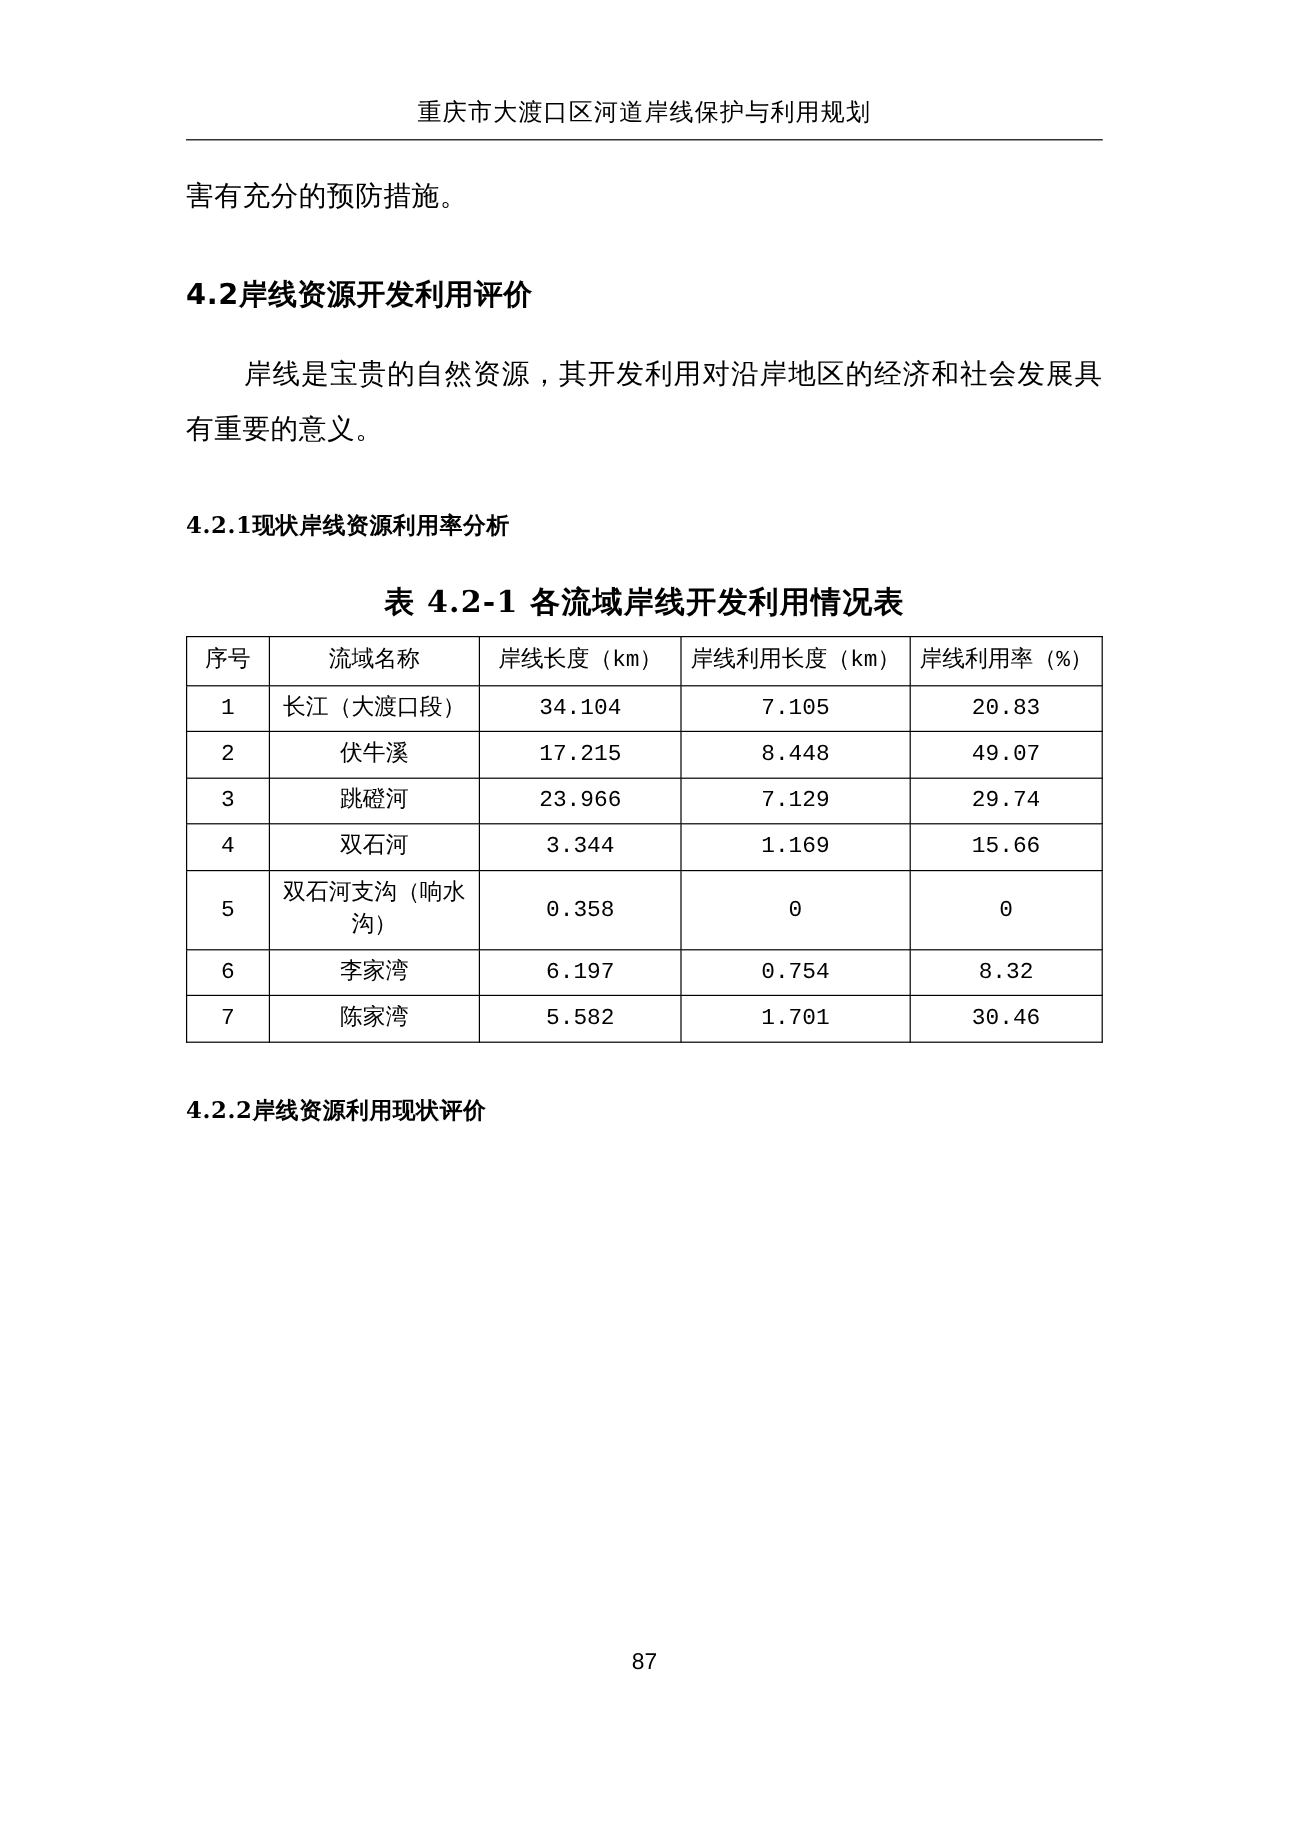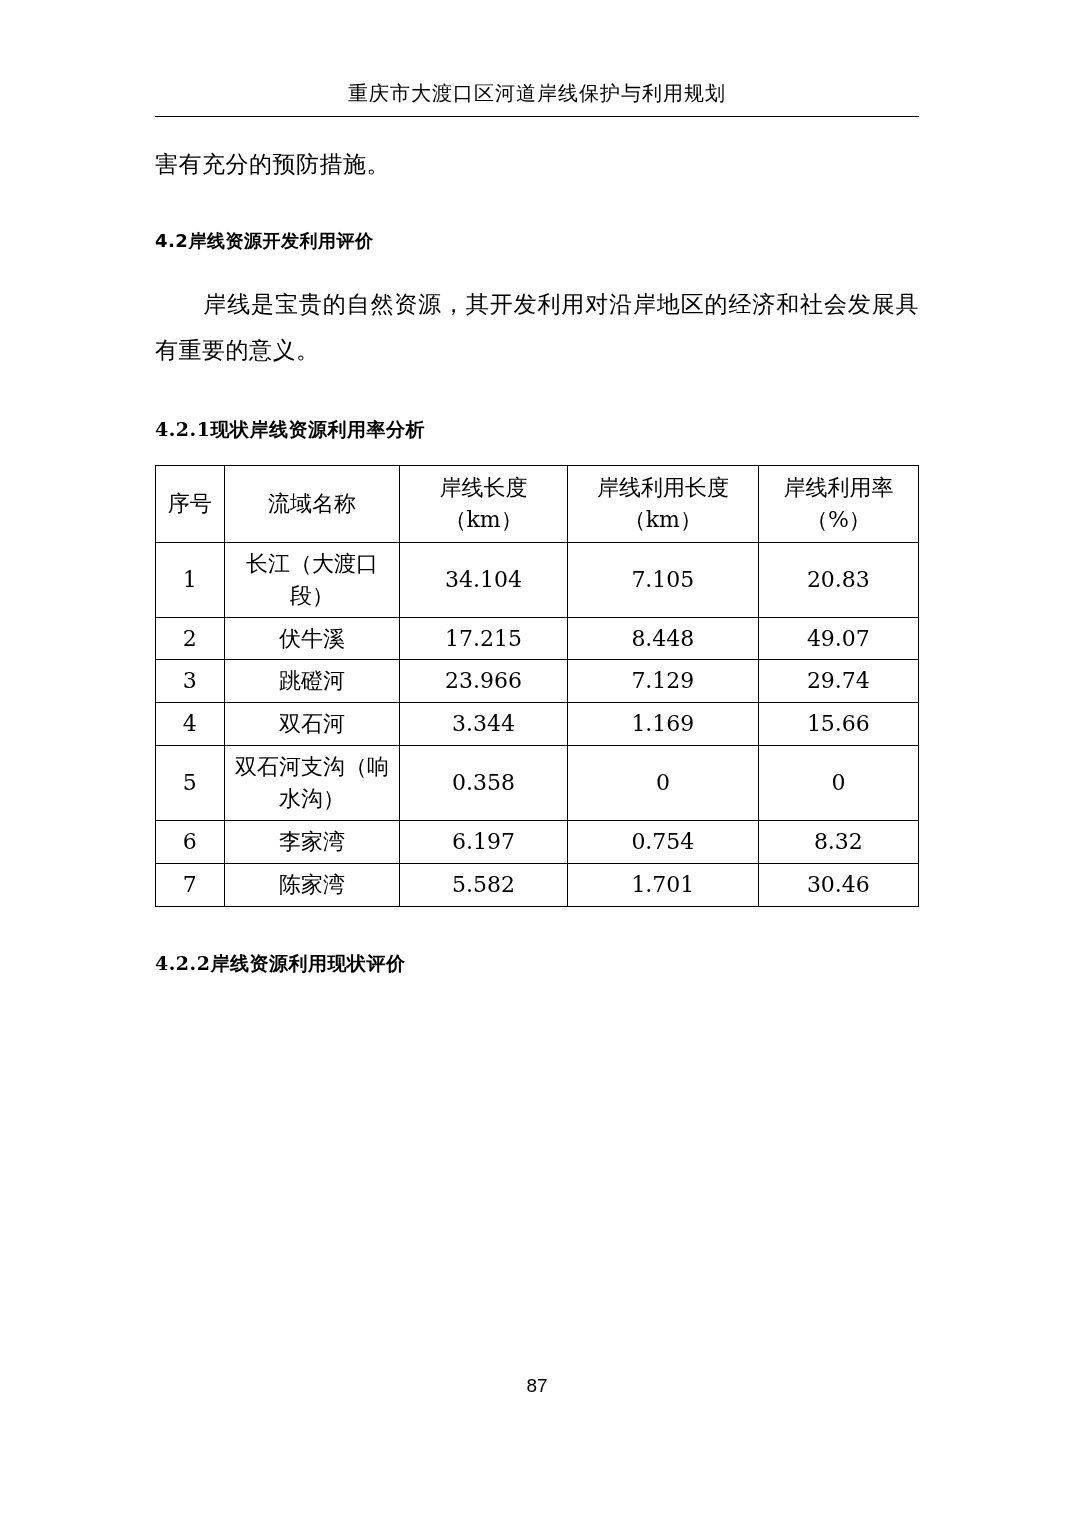--- a/index.html
+++ b/index.html
@@ -44,21 +44,21 @@
     letter-spacing: 0.5px;
   }
   .para.indent {
     text-indent: 2.1em;
   }
   .first-line {
     margin-top: 24px;
     margin-bottom: 4px;
   }
   .h2 {
-    font-size: 18px;
+    font-size: 24px;
     font-weight: bold;
     margin: 42px 0 28px 0;
     letter-spacing: 0.5px;
     font-family: "DejaVu Sans", "Liberation Sans", sans-serif;
   }
   .h3 {
     font-size: 19px;
     font-weight: bold;
     margin: 44px 0 22px 0;
     letter-spacing: 0.5px;
@@ -67,22 +67,23 @@
   .table-caption {
     text-align: center;
     font-size: 25px;
     font-weight: bold;
     margin: 34px 0 12px 0;
     letter-spacing: 1px;
   }
   table.data {
     border-collapse: collapse;
     width: 100%;
-    font-size: 22px;
+    font-size: 19px;
     table-layout: fixed;
+    font-family: Liberation Mono, monospace;
   }
   table.data td, table.data th {
     border: 1px solid #000;
     text-align: center;
     vertical-align: middle;
     padding: 5px 2px;
     font-weight: normal;
     line-height: 1.45;
   }
   table.data thead td {
@@ -114,20 +115,21 @@
 
     <p class="para first-line">害有充分的预防措施。</p>
 
     <h2 class="h2">4.2岸线资源开发利用评价</h2>
 
     <p class="para indent">岸线是宝贵的自然资源，其开发利用对沿岸地区的经济和社会发展具有重要的意义。</p>
 
     <h3 class="h3">4.2.1现状岸线资源利用率分析</h3>
 
 
+    <div class="table-caption">表 4.2-1 各流域岸线开发利用情况表</div>
 
     <table class="data">
       <colgroup>
         <col class="col0">
           <col class="col1">
           <col class="col2">
           <col class="col3">
           <col class="col4">
       </colgroup>
       <thead>

